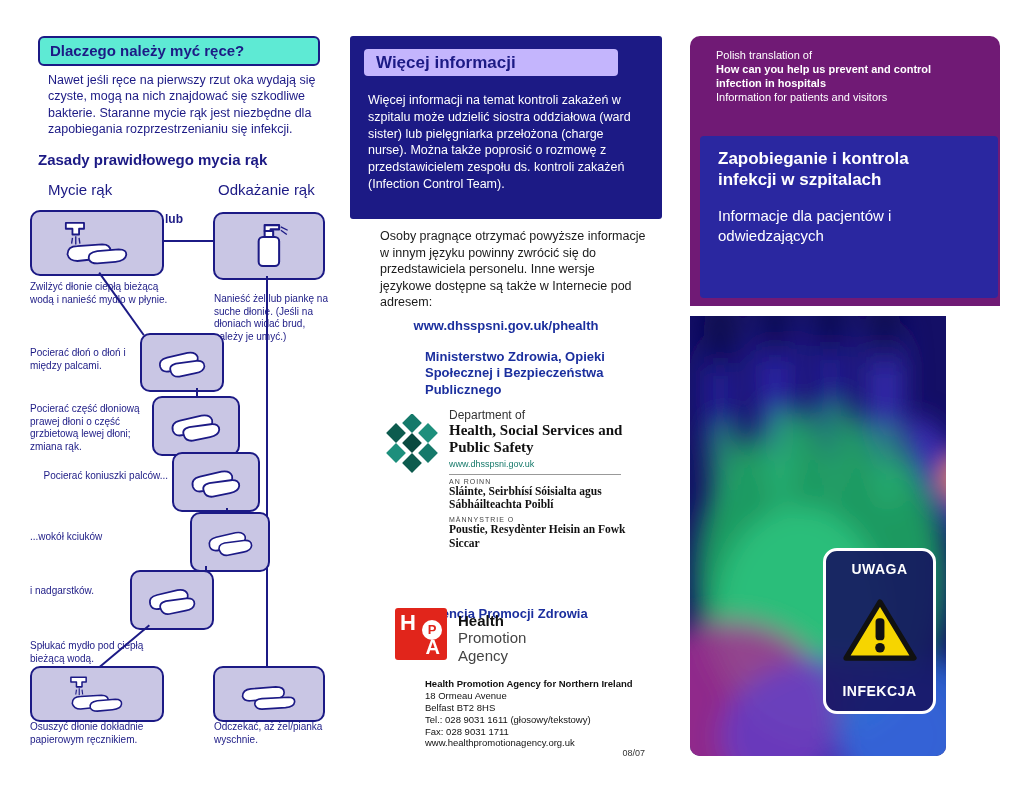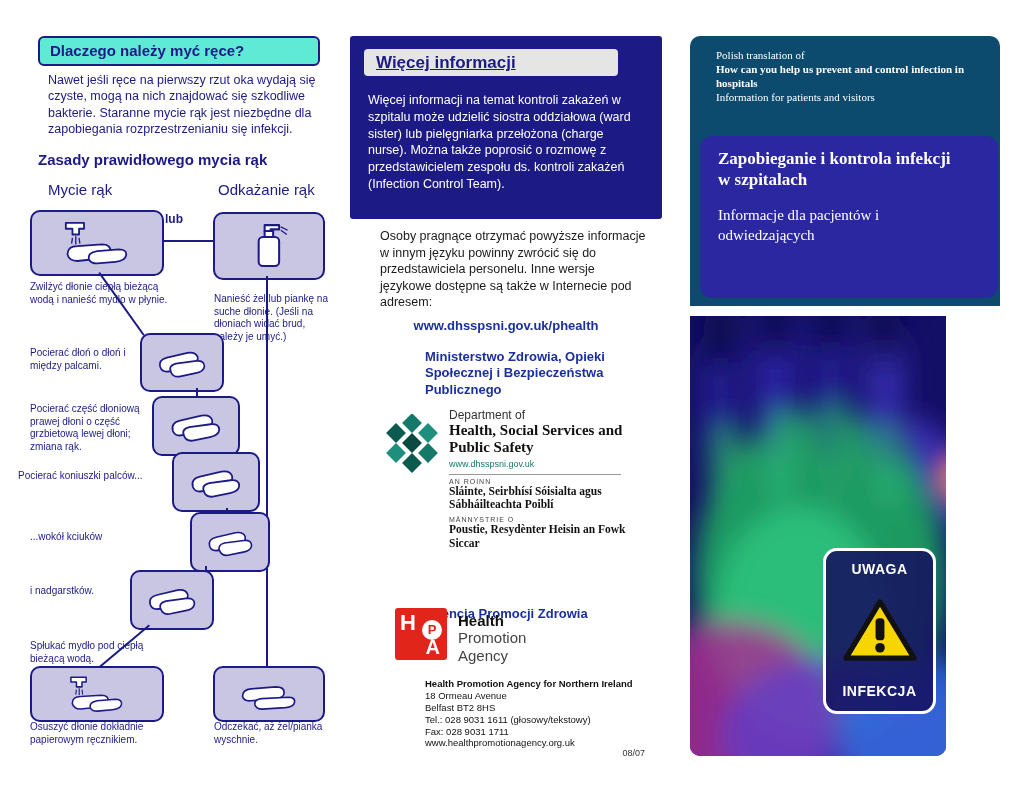--- a/index.html
+++ b/index.html
@@ -15,42 +15,42 @@
   .subtitle{font-size:15px;font-weight:bold;}
   .collabel{font-size:15px;font-weight:normal;}
   .cap{font-size:10px;line-height:1.25;color:#1c1a85;}
   .stepbox{position:absolute;background:#c9c6e4;border:2px solid #1c1a85;border-radius:10px;
            display:flex;align-items:center;justify-content:center;overflow:hidden;}
   .stepbox svg{width:85%;height:80%;}
   .connector{position:absolute;background:#1c1a85;}
   .diag{transform-origin:0 0;}
   
   .info-box{background:#1c1a85;border-radius:3px;}
-  .hl-title{background:#e5e5e5;border-radius:4px;height:27px;line-height:27px;padding-left:12px;
-            font-size:17px;font-weight:bold;color:#1c1a85;text-decoration:underline;}
+  .hl-title{background:#c4b5fd;border-radius:4px;height:27px;line-height:27px;padding-left:12px;
+            font-size:17px;font-weight:bold;color:#1c1a85;}
   .info-text{color:#ffffff;font-size:12.5px;line-height:1.34;}
   .body-text{color:#1a1a1a;font-size:12.5px;line-height:1.32;}
   .blue-link{color:#1b2f9e;font-weight:bold;font-size:13px;}
   .serif{font-family:"Liberation Serif",serif;}
   .dept-small{font-size:12px;color:#333;}
   .dept-name{font-size:15px;font-weight:bold;color:#111;line-height:1.1;}
   .dept-url{font-size:9px;color:#15796a;}
   .tiny-label{font-size:7px;letter-spacing:1px;color:#444;}
   .gaelic{font-size:11.5px;font-weight:bold;color:#111;line-height:1.15;}
   .addr{font-size:9.5px;line-height:1.25;color:#111;}
   .hpa-square{width:52px;height:52px;background:#e1251b;border-radius:3px;position:relative;}
   .hpa-square .h{position:absolute;left:5px;top:2px;color:#fff;font-weight:bold;font-size:22px;}
   .hpa-square .pc{position:absolute;right:5px;top:12px;width:20px;height:20px;background:#fff;
                   border-radius:50%;text-align:center;line-height:20px;color:#e1251b;font-weight:bold;font-size:13px;}
   .hpa-square .a{position:absolute;right:7px;bottom:1px;color:#fff;font-weight:bold;font-size:20px;}
   .hpa-name{font-size:15px;line-height:1.15;color:#444;}
   
-  .rp-top{background:#0c4a6e;border-radius:10px 10px 0 0;font-family:Liberation Serif, serif;}
+  .rp-top{background:#701a75;border-radius:10px 10px 0 0;}
   .rp-white{color:#ffffff;font-size:11px;line-height:1.3;}
-  .rp-titlebox{background:#2a27a0;border-radius:12px;}
+  .rp-titlebox{background:#2a27a0;border-radius:4px;}
   .rp-title{color:#ffffff;font-size:17px;font-weight:bold;line-height:1.25;}
   .rp-sub{color:#ffffff;font-size:15px;line-height:1.3;}
   .warn-box{border:3px solid #ffffff;border-radius:14px;background:rgba(22,18,96,0.88);
             display:flex;flex-direction:column;align-items:center;justify-content:space-between;
             padding:10px 0 12px 0;box-sizing:border-box;}
   .warn-label{color:#ffffff;font-weight:bold;font-size:14px;letter-spacing:0.5px;}
 </style>
 </head>
 <body>
 
@@ -141,21 +141,21 @@
         <use href="#sym-hands"></use>
       </svg>
   </div>
   <div class="abs cap" style="left:30px;top:403px;width:112px;">Pocierać część dłoniową prawej dłoni o część grzbietową lewej dłoni; zmiana rąk.</div>
 
   <div class="stepbox" style="left:172px;top:452px;width:84px;height:56px;">
     <svg>
         <use href="#sym-hands"></use>
       </svg>
   </div>
-  <div class="abs cap" style="left:18px;top:470px;width:140px;">Pocierać koniuszki palców...</div>
+  <div class="abs cap" style="left:28px;top:470px;width:140px;text-align:right;">Pocierać koniuszki palców...</div>
 
   <div class="connector" style="left:226px;top:508px;width:2px;height:6px;"></div>
 
   <div class="stepbox" style="left:190px;top:512px;width:76px;height:56px;">
     <svg>
         <use href="#sym-hands"></use>
       </svg>
   </div>
   <div class="abs cap" style="left:30px;top:531px;width:110px;">...wokół kciuków</div>
 

